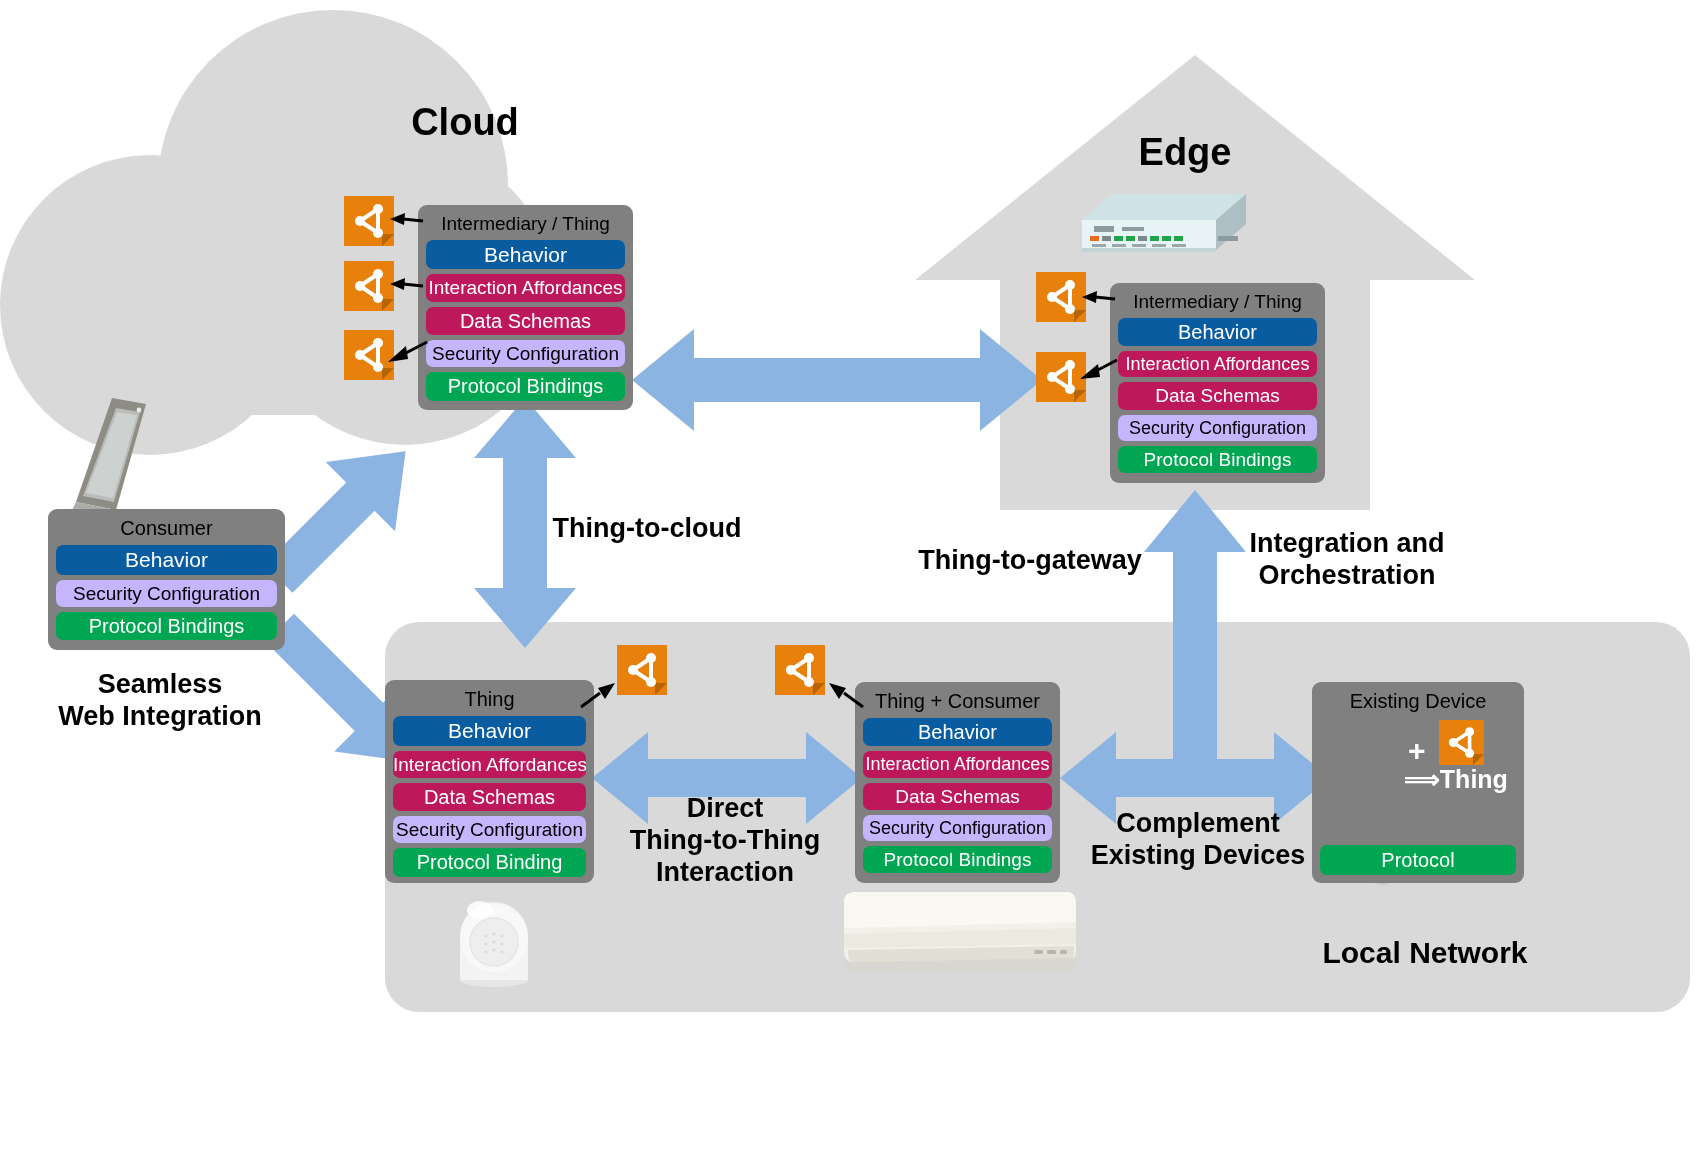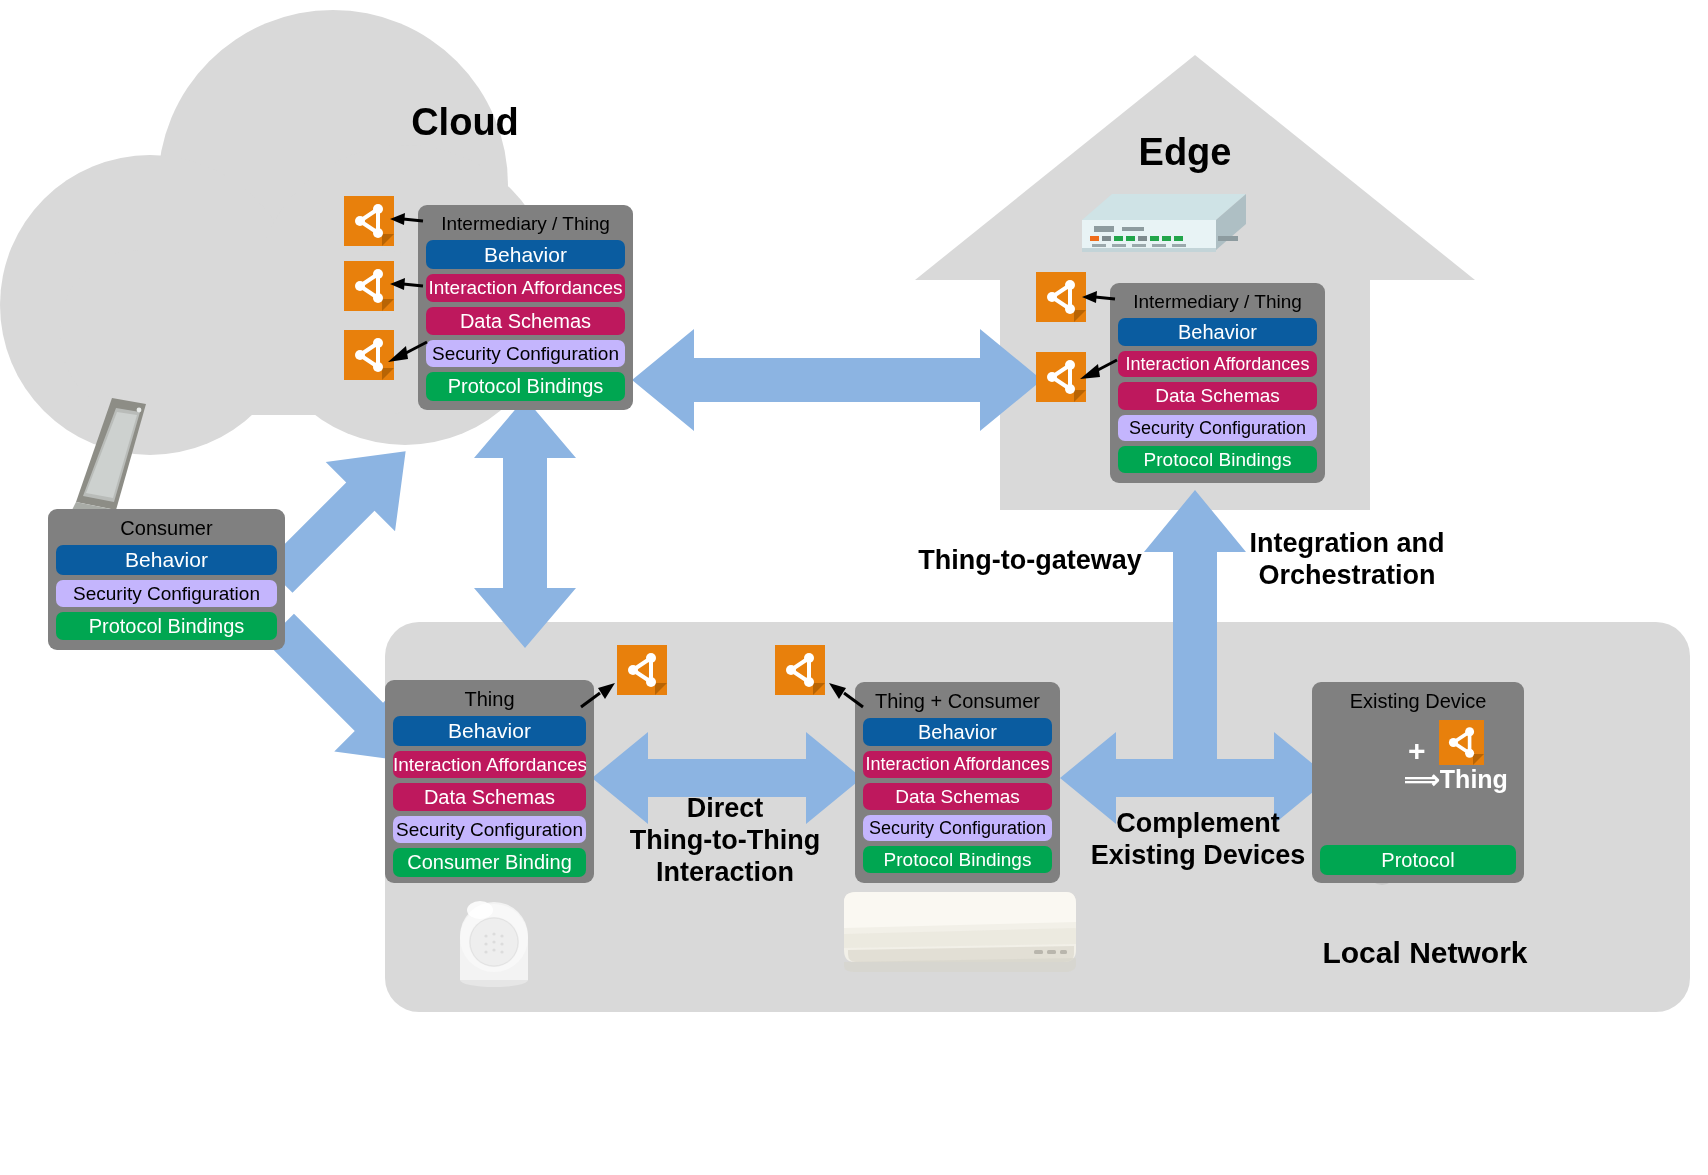--- a/index.html
+++ b/index.html
@@ -337,21 +337,21 @@
     <div class="row r-sec" style="font-size:19px;padding:3px 0;">Security Configuration</div>
     <div class="row r-proto" style="font-size:20px;padding:3px 0;">Protocol Bindings</div>
   </div>
 
   <div class="box" style="left:385px;top:680px;width:209px;height:203px;">
     <div class="title" style="font-size:20px;">Thing</div>
     <div class="row r-behavior" style="font-size:21px;padding:3px 0;">Behavior</div>
     <div class="row r-teal" style="font-size:19px;padding:3px 0;">Interaction Affordances</div>
     <div class="row r-teal" style="font-size:20px;padding:3px 0;">Data Schemas</div>
     <div class="row r-sec" style="font-size:19px;padding:3px 0;">Security Configuration</div>
-    <div class="row r-proto" style="font-size:20px;padding:3px 0;">Consumer Binding</div>
+    <div class="row r-proto" style="font-size:20px;padding:3px 0;">Protocol Binding</div>
   </div>
 
   <div class="tdicon" style="left:617px;top:645px;width:50px;height:54px;">
     <div class="sq" style="width:50px;height:50px;"></div>
     <div class="fold" style="left:38px;top:38px;width:12px;height:12px;clip-path:polygon(0 0,100% 0,0 100%);"></div>
     <svg width="50" height="50" viewBox="0 0 50 50">
       <g stroke="#ffffff" stroke-width="4" stroke-linecap="round" fill="none">
         <line x1="16" y1="25" x2="34" y2="13"></line>
           <line x1="16" y1="25" x2="34" y2="37"></line>
           <line x1="34" y1="13" x2="34" y2="37"></line>
@@ -413,26 +413,29 @@
         <circle cx="16" cy="25" r="5" fill="#ffffff"></circle>
           <circle cx="34" cy="13" r="5" fill="#ffffff"></circle>
           <circle cx="34" cy="37" r="5" fill="#ffffff"></circle>
       </svg>
     </div>
     <div style="position:absolute;left:92px;top:83px;color:#ffffff;font-size:25px;font-weight:bold;white-space:nowrap;">⟹Thing</div>
     <div class="row r-proto" style="position:absolute;left:8px;right:8px;bottom:8px;font-size:20px;padding:4px 0;">Protocol</div>
   </div>
 
 
+  <div class="lbl" style="left:512px;top:513px;width:270px;font-size:27px;">Thing-to-cloud</div>
 
   <div class="lbl" style="left:885px;top:545px;width:290px;font-size:27px;">Thing-to-gateway</div>
 
   <div class="lbl" style="left:1202px;top:528px;width:290px;font-size:27px;">Integration and
 Orchestration</div>
 
+  <div class="lbl" style="left:20px;top:669px;width:280px;font-size:27px;">Seamless
+Web Integration</div>
 
   <div class="lbl" style="left:600px;top:793px;width:250px;font-size:27px;">Direct
 Thing-to-Thing
 Interaction</div>
 
   <div class="lbl" style="left:1068px;top:808px;width:260px;font-size:27px;">Complement
 Existing Devices</div>
 
 </div>
 

